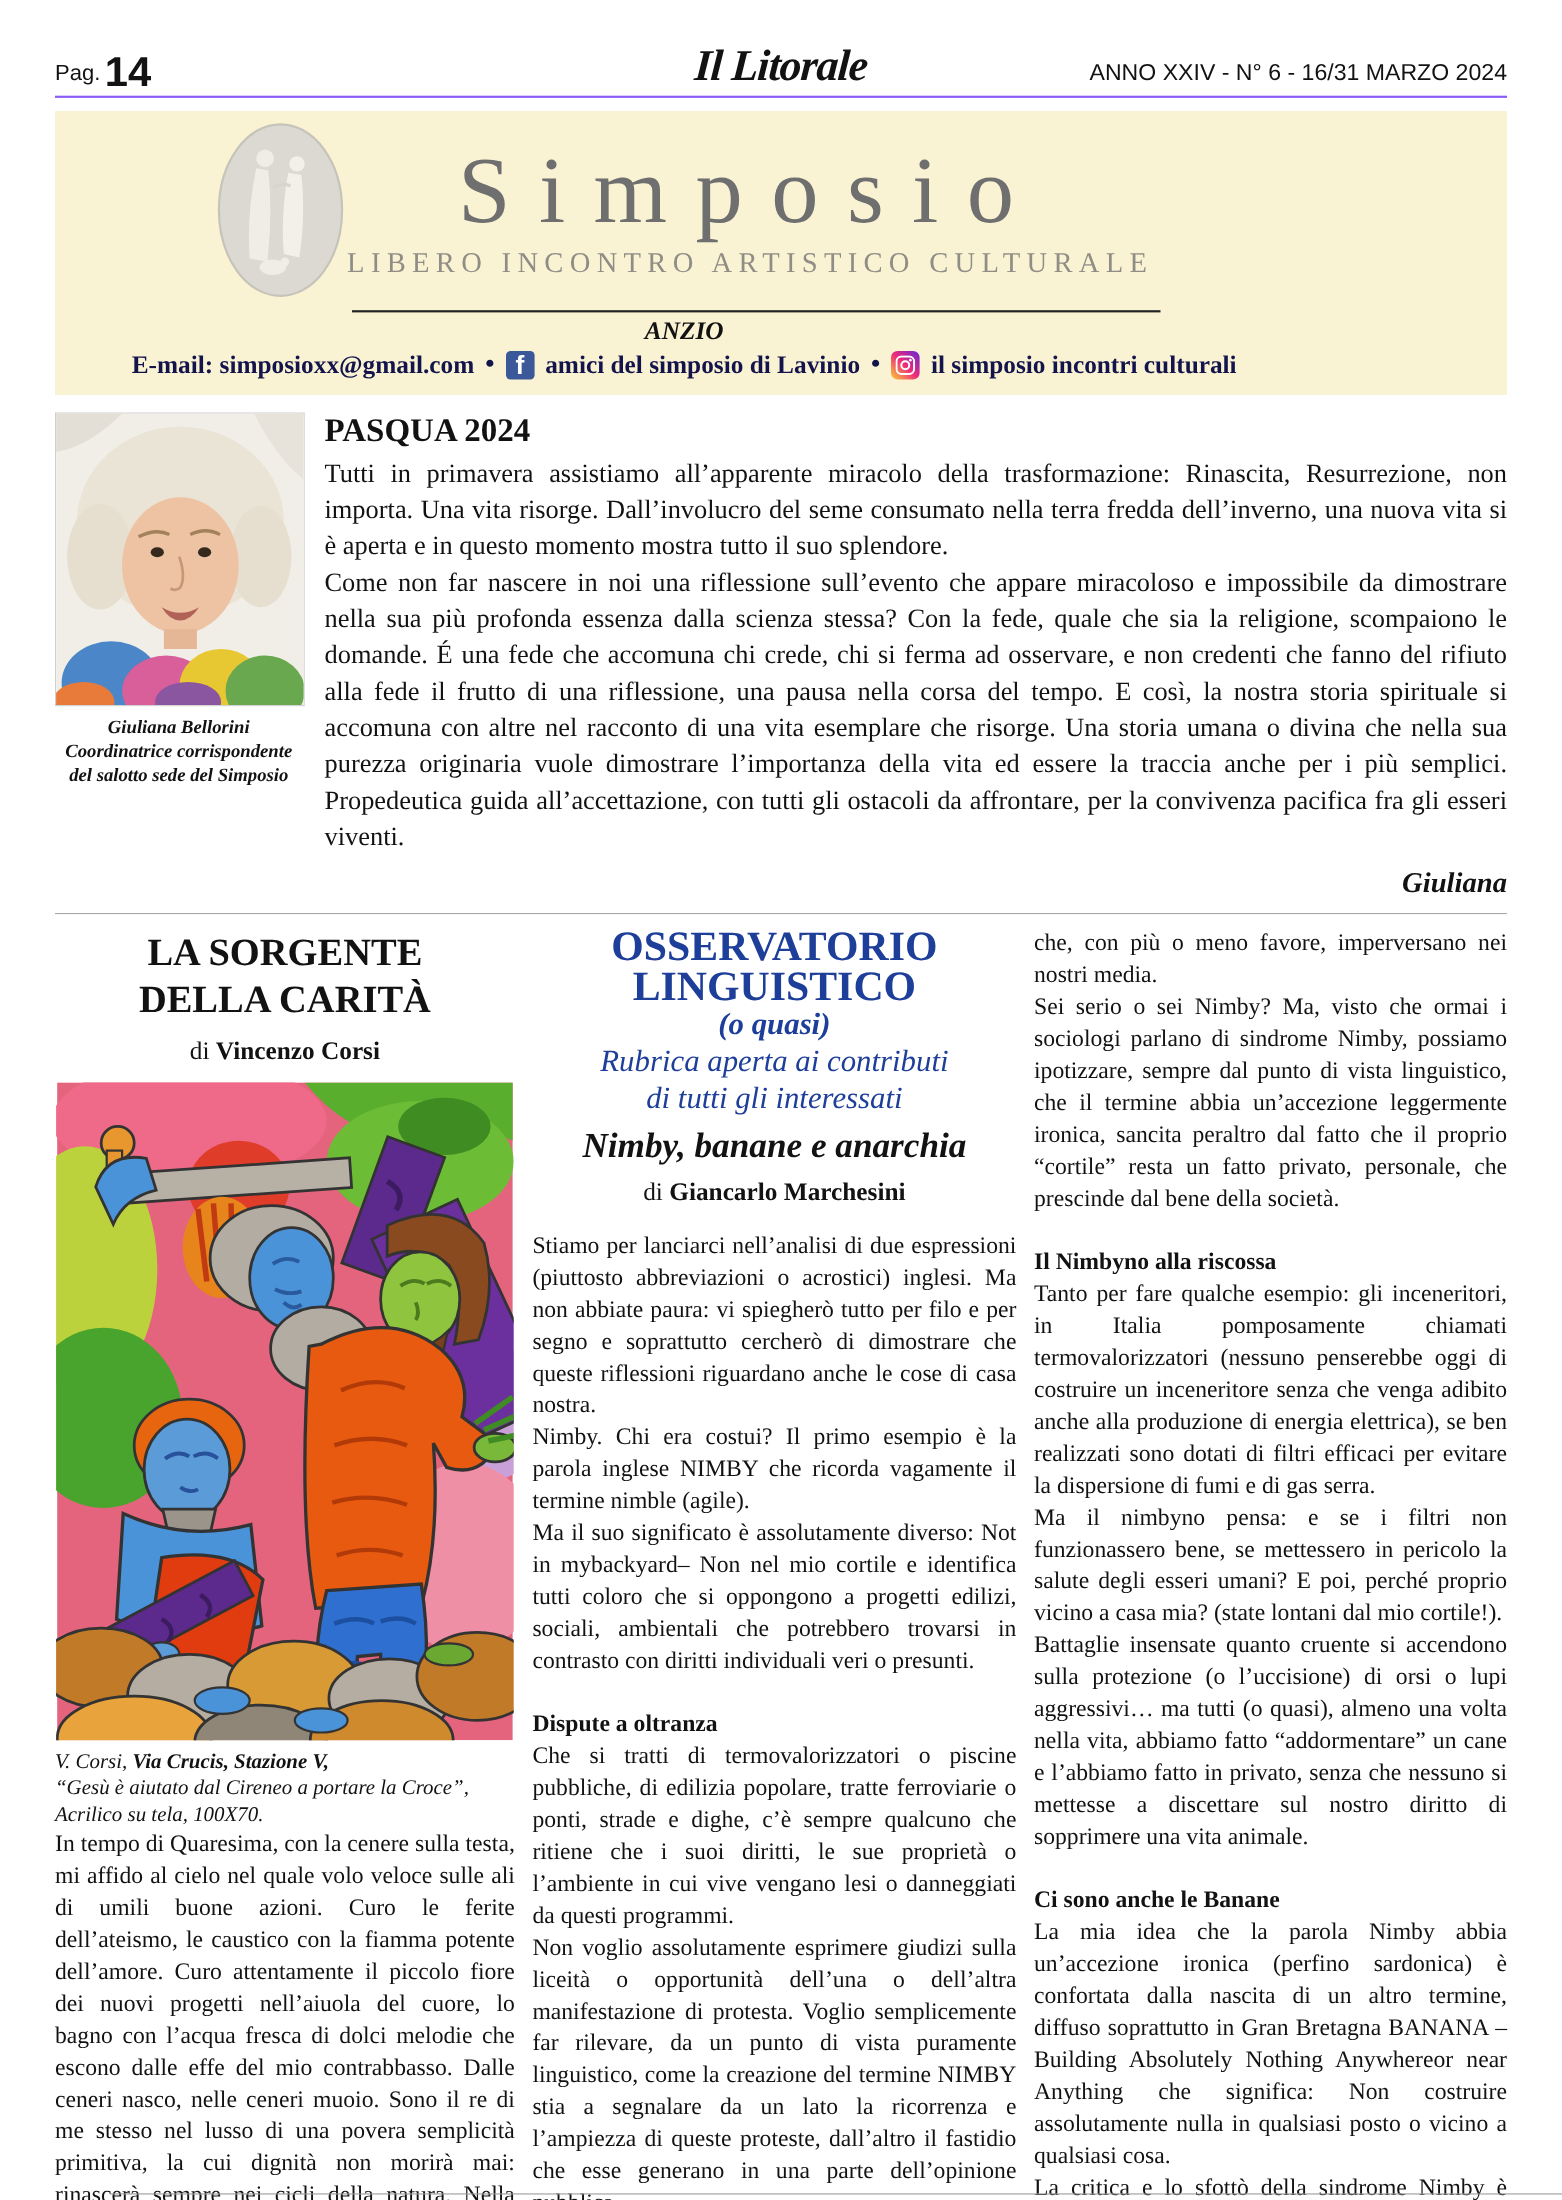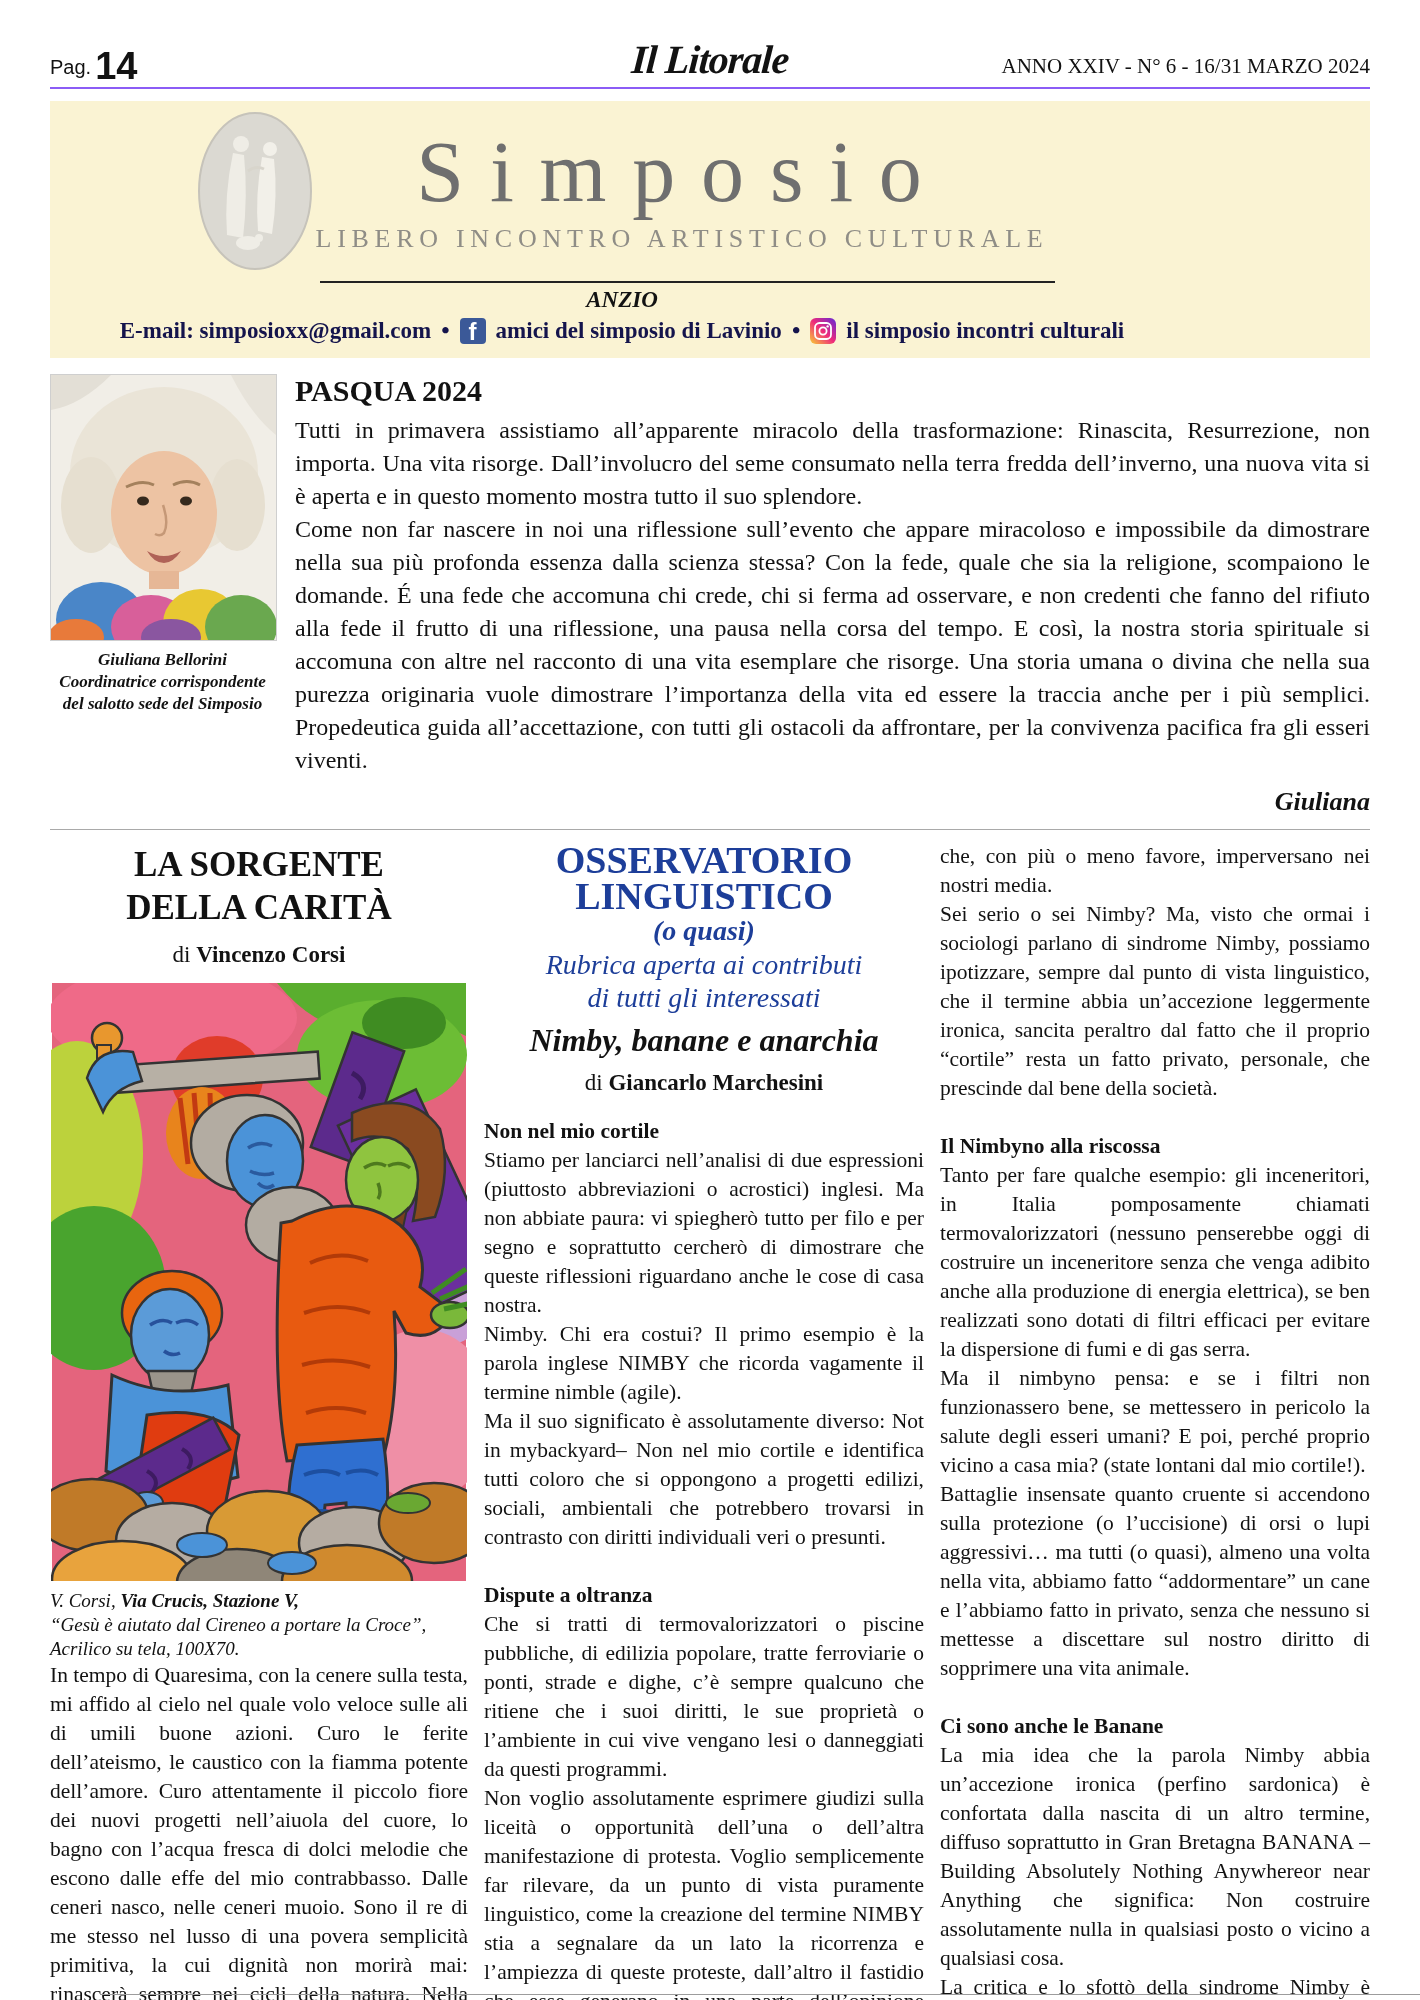--- a/index.html
+++ b/index.html
@@ -8,21 +8,21 @@
     font-family:"Liberation Serif","DejaVu Serif",serif;
     -webkit-font-smoothing:antialiased;
   }
   .page{position:relative;width:1320px;margin:0 auto;padding-top:36px;}
   
   .top-header{display:flex;align-items:flex-end;border-bottom:2px solid #8b5cf6;padding-bottom:4px;}
   .top-left{flex:1;display:flex;align-items:flex-end;gap:4px;font-family:"Liberation Sans",sans-serif;}
   .pag-label{font-size:20px;padding-bottom:4px;}
   .pag-number{font-size:38px;font-weight:bold;line-height:.9;}
   .masthead{flex:1;text-align:center;font-size:40px;font-weight:bold;font-style:italic;letter-spacing:-1px;transform:skewX(-4deg);}
-  .top-right{flex:1;text-align:right;font-family:Liberation Serif, serif;font-size:21px;padding-bottom:4px;}
+  .top-right{flex:1;text-align:right;font-family:Liberation Sans, sans-serif;font-size:21px;padding-bottom:4px;}
   
   .banner{margin-top:12px;background:#faf3d3;padding:10px 0 14px;}
   .banner-inner{width:max-content;margin:0 auto;transform:translateX(-88px);text-align:center;}
   .banner-row{display:flex;align-items:center;gap:2px;justify-content:center;}
   .banner-titles{text-align:center;}
   .banner-title{font-size:86px;line-height:.95;color:#6f6f6f;letter-spacing:.30em;font-weight:400;white-space:nowrap;}
   .banner-subtitle{margin-top:10px;font-size:26px;color:#8f8d86;letter-spacing:.22em;white-space:nowrap;}
   .banner-underline{height:0;border-bottom:2px solid #222;width:735px;margin:6px 0 4px 200px;}
   .banner-city{font-size:23px;font-weight:bold;font-style:italic;}
   .contact-line{margin-top:4px;display:flex;align-items:center;justify-content:center;gap:10px;
@@ -232,21 +232,20 @@
     </div>
 
     <div class="col">
       <div class="rub1">OSSERVATORIO LINGUISTICO</div>
       <div class="rub2">(o quasi)</div>
       <div class="rub34">Rubrica aperta ai contributi</div>
       <div class="rub34">di tutti gli interessati</div>
       <div class="nimby-title">Nimby, banane e anarchia</div>
       <div class="byline mid-byline"><span>di </span><b>Giancarlo Marchesini</b></div>
 
-      <div class="sec-h first">Non nel mio cortile</div>
       <p>Stiamo per lanciarci nell’analisi di due espressioni (piuttosto abbreviazioni o acrostici) inglesi. Ma non abbiate paura: vi spiegherò tutto per filo e per segno e soprattutto cercherò di dimostrare che queste riflessioni riguardano anche le cose di casa nostra.</p>
       <p>Nimby. Chi era costui? Il primo esempio è la parola inglese NIMBY che ricorda vagamente il termine nimble (agile).</p>
       <p>Ma il suo significato è assolutamente diverso: Not in mybackyard– Non nel mio cortile e identifica tutti coloro che si oppongono a progetti edilizi, sociali, ambientali che potrebbero trovarsi in contrasto con diritti individuali veri o presunti.</p>
 
       <div class="sec-h">Dispute a oltranza</div>
       <p>Che si tratti di termovalorizzatori o piscine pubbliche, di edilizia popolare, tratte ferroviarie o ponti, strade e dighe, c’è sempre qualcuno che ritiene che i suoi diritti, le sue proprietà o l’ambiente in cui vive vengano lesi o danneggiati da questi programmi.</p>
       <p>Non voglio assolutamente esprimere giudizi sulla liceità o opportunità dell’una o dell’altra manifestazione di protesta. Voglio semplicemente far rilevare, da un punto di vista puramente linguistico, come la creazione del termine NIMBY stia a segnalare da un lato la ricorrenza e l’ampiezza di queste proteste, dall’altro il fastidio che esse generano in una parte dell’opinione pubblica.</p>
 
     </div>
 

